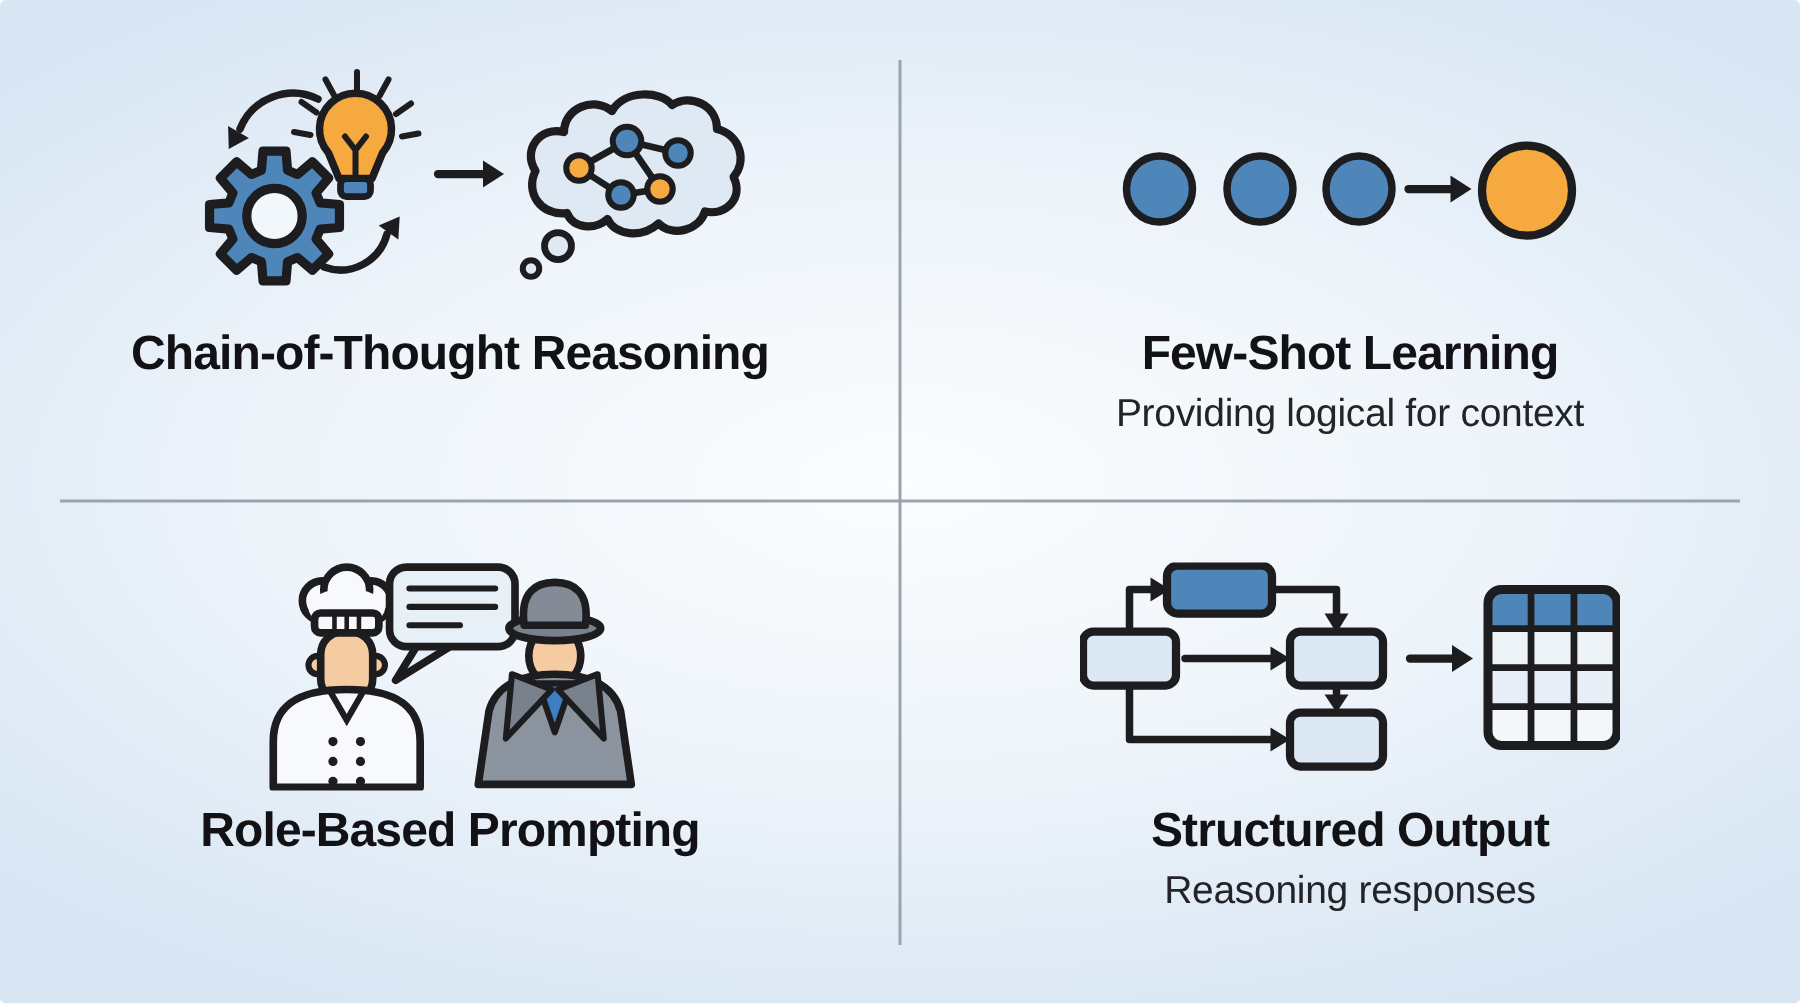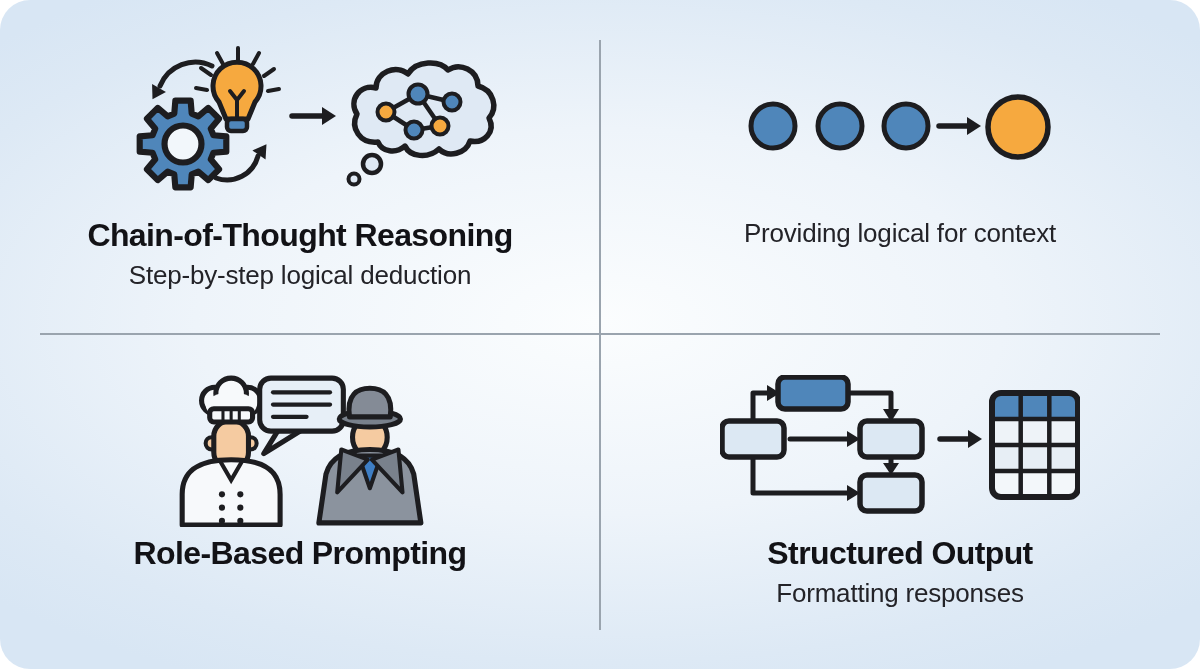--- a/index.html
+++ b/index.html
@@ -1,18 +1,18 @@
 <!DOCTYPE html>
 <html><head>
 <meta charset="utf-8">
 <style>
   html,body{margin:0;padding:0;background:#ffffff;}
   .stage{position:relative;width:1200px;height:669px;font-family:"Liberation Sans",sans-serif;}
   .card{
-    position:absolute;inset:0;border-radius:30px;overflow:hidden;
+    position:absolute;inset:0;border-radius:4px;overflow:hidden;
     background:radial-gradient(ellipse 70% 60% at 50% 48%, #fbfdfe 0%, #eef4fa 48%, #dde9f5 85%, #d8e6f4 100%);
   }
   .divider-v{position:absolute;left:599px;top:40px;width:2px;height:590px;background:#9aa4ae;}
   .divider-h{position:absolute;left:40px;top:333px;width:1120px;height:2px;background:#9aa4ae;}
   .quad{position:absolute;width:600px;display:flex;flex-direction:column;align-items:center;box-sizing:border-box;}
   .quad.tl{left:0;top:0;height:334px;padding-top:42px;}
   .quad.tr{left:600px;top:0;height:334px;padding-top:42px;}
   .quad.bl{left:0;top:334px;height:335px;padding-top:36px;}
   .quad.br{left:600px;top:334px;height:393px;padding-top:36px;}
   .icon-box{display:flex;align-items:center;justify-content:center;}
@@ -82,38 +82,38 @@
               <circle cx="38" cy="48" r="8.5" fill="#f6a93f" stroke="#1d1d20" stroke-width="4"></circle>
               <circle cx="70" cy="30" r="9.5" fill="#4f86ba" stroke="#1d1d20" stroke-width="4"></circle>
               <circle cx="104" cy="38" r="8.5" fill="#4f86ba" stroke="#1d1d20" stroke-width="4"></circle>
               <circle cx="66" cy="66" r="8.5" fill="#4f86ba" stroke="#1d1d20" stroke-width="4"></circle>
               <circle cx="92" cy="62" r="8.5" fill="#f6a93f" stroke="#1d1d20" stroke-width="4"></circle>
             </g>
           </g>
         </svg>
       </div>
       <div class="q-title">Chain-of-Thought Reasoning</div>
-      <div class="q-sub">Step-by-step logical deduction</div>
     </div>
 
     <div class="quad tr">
       <div class="icon-box">
         <svg width="310" height="70" viewBox="0 0 310 70">
           <g>
             <circle cx="28" cy="34" r="22" fill="#4f86ba" stroke="#1d1d20" stroke-width="5"></circle>
             <circle cx="95" cy="34" r="22" fill="#4f86ba" stroke="#1d1d20" stroke-width="5"></circle>
             <circle cx="161" cy="34" r="22" fill="#4f86ba" stroke="#1d1d20" stroke-width="5"></circle>
           </g>
           <g>
             <line x1="194" y1="34" x2="222" y2="34" stroke="#1d1d20" stroke-width="5.5" stroke-linecap="round"></line>
             <polygon points="222,25 236,34 222,43" fill="#1d1d20"></polygon>
           </g>
           <circle cx="273" cy="35" r="30" fill="#f6a93f" stroke="#1d1d20" stroke-width="5.5"></circle>
         </svg>
       </div>
+      <div class="q-title">Few-Shot Learning</div>
       <div class="q-sub">Providing logical for context</div>
     </div>
 
     <div class="quad bl">
       <div class="icon-box">
         <svg width="255" height="153" viewBox="0 0 250 150">
 
           <g transform="translate(57,76)">
             <circle cx="-19" cy="-8" r="6" fill="#f5cba1" stroke="#1d1d20" stroke-width="4"></circle>
             <circle cx="19" cy="-8" r="6" fill="#f5cba1" stroke="#1d1d20" stroke-width="4"></circle>
@@ -208,17 +208,17 @@
               <line x1="57.3" y1="0" x2="57.3" y2="104"></line>
               <line x1="0" y1="26" x2="86" y2="26"></line>
               <line x1="0" y1="52" x2="86" y2="52"></line>
               <line x1="0" y1="78" x2="86" y2="78"></line>
             </g>
             <rect x="0" y="0" width="86" height="104" rx="9" fill="none" stroke="#1d1d20" stroke-width="6"></rect>
           </g>
         </svg>
       </div>
       <div class="q-title">Structured Output</div>
-      <div class="q-sub">Formatting responses</div>
+      <div class="q-sub">Reasoning responses</div>
     </div>
 
   </div>
 </div>
 
 </body></html>

